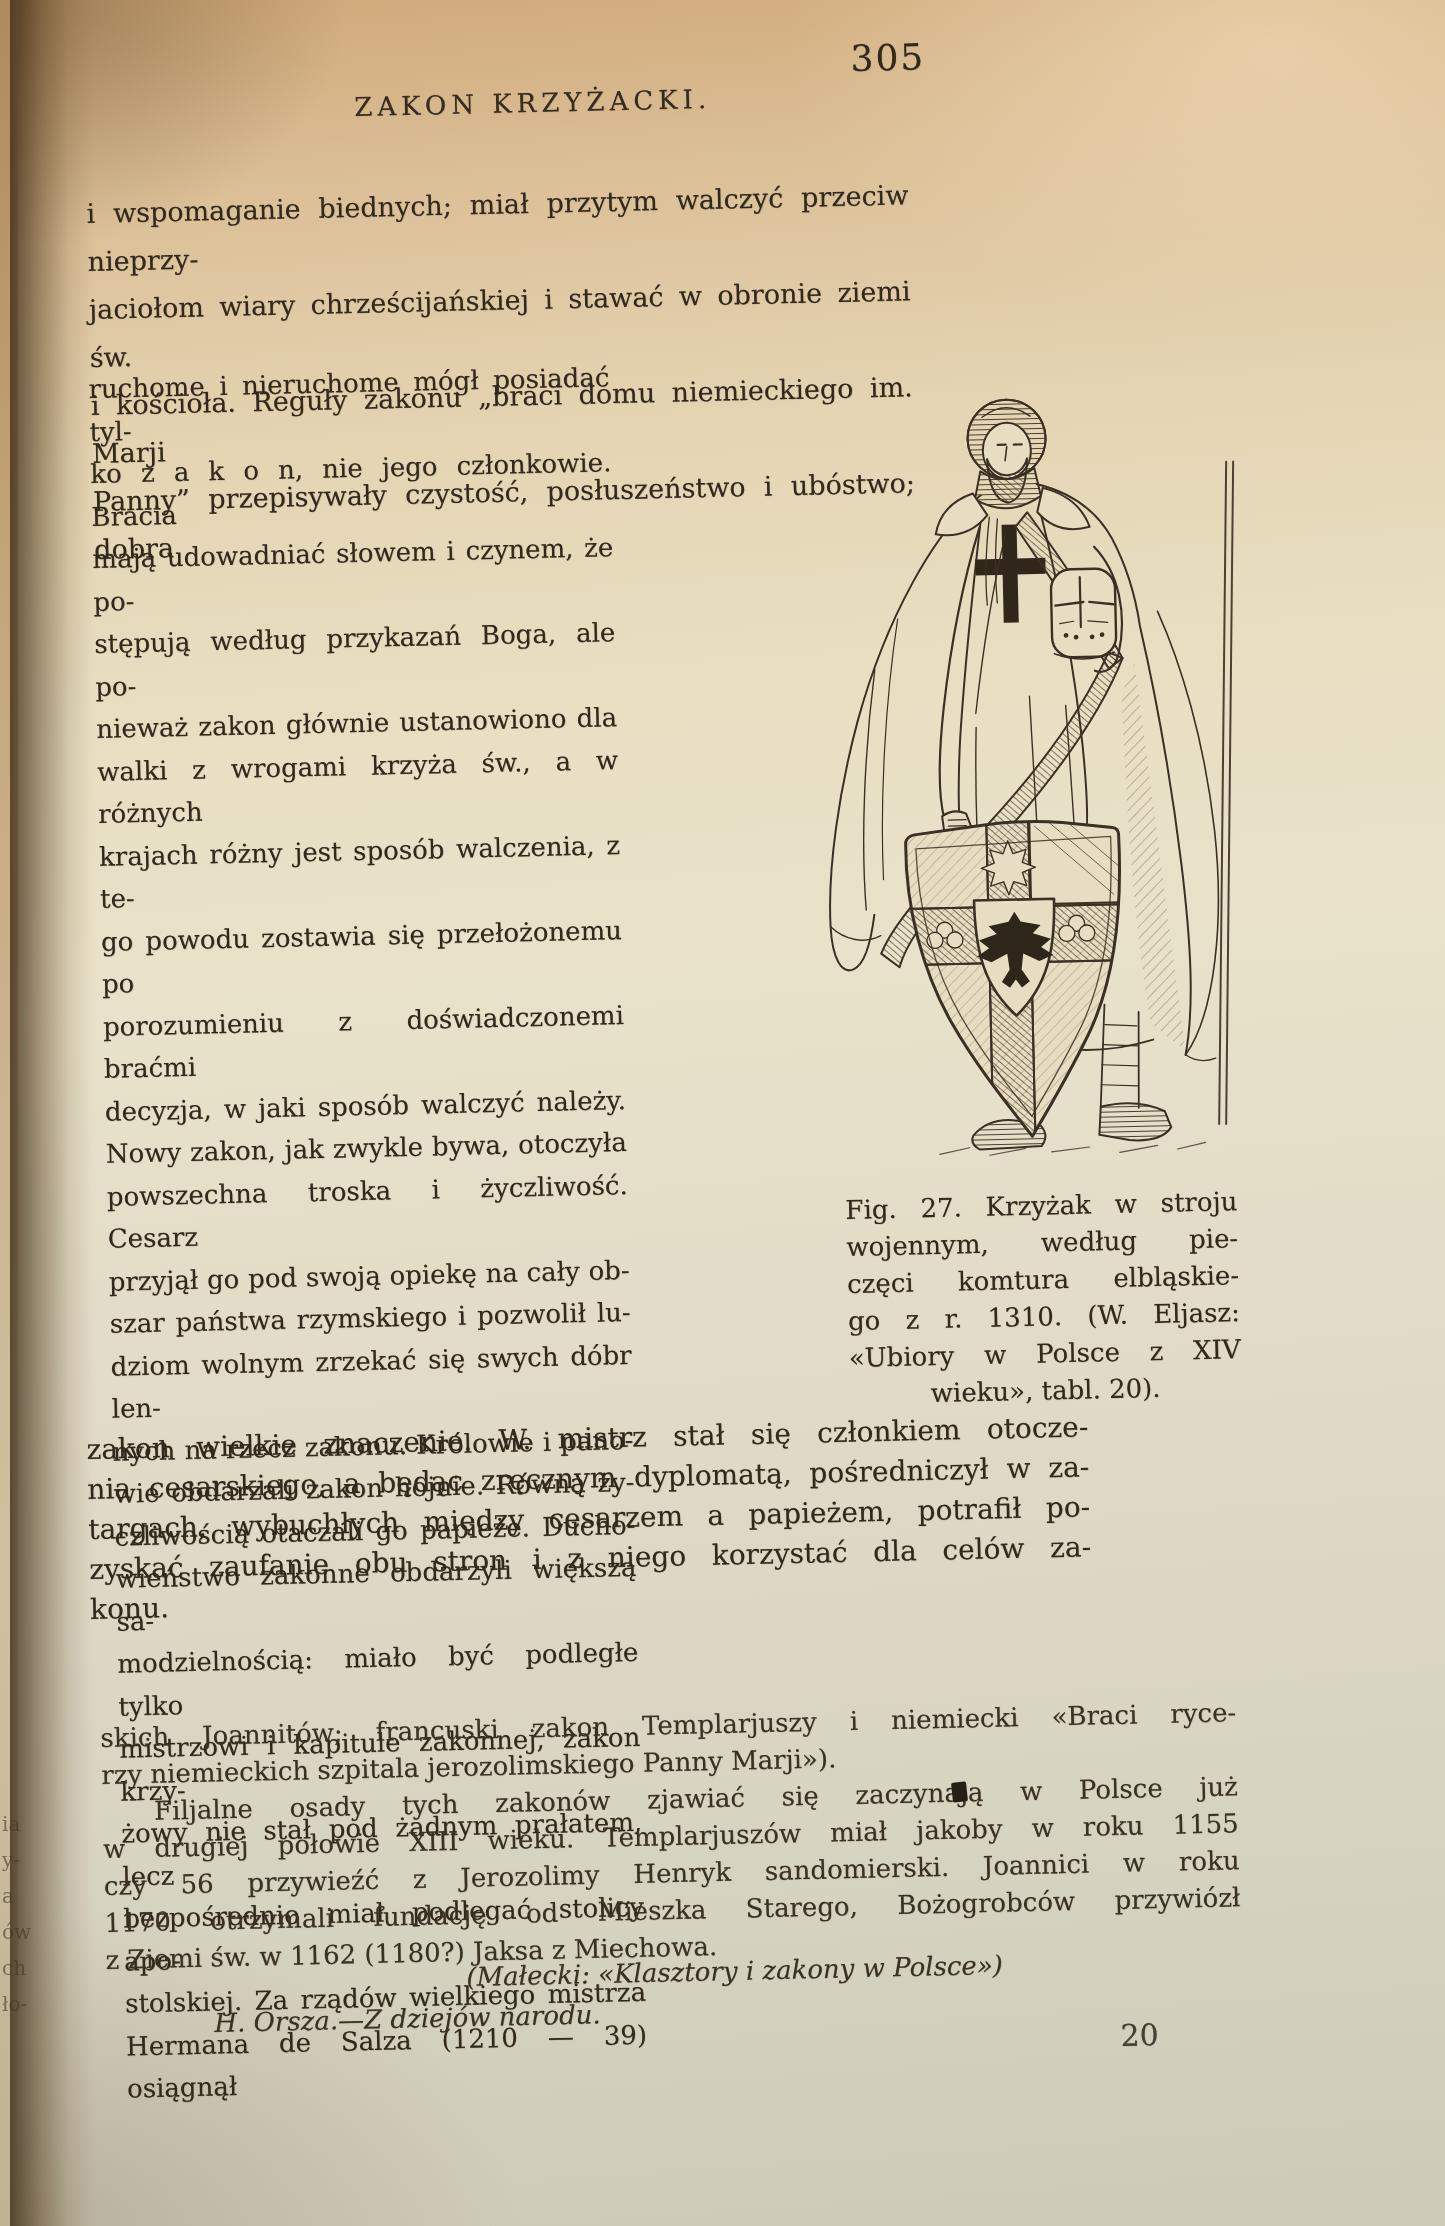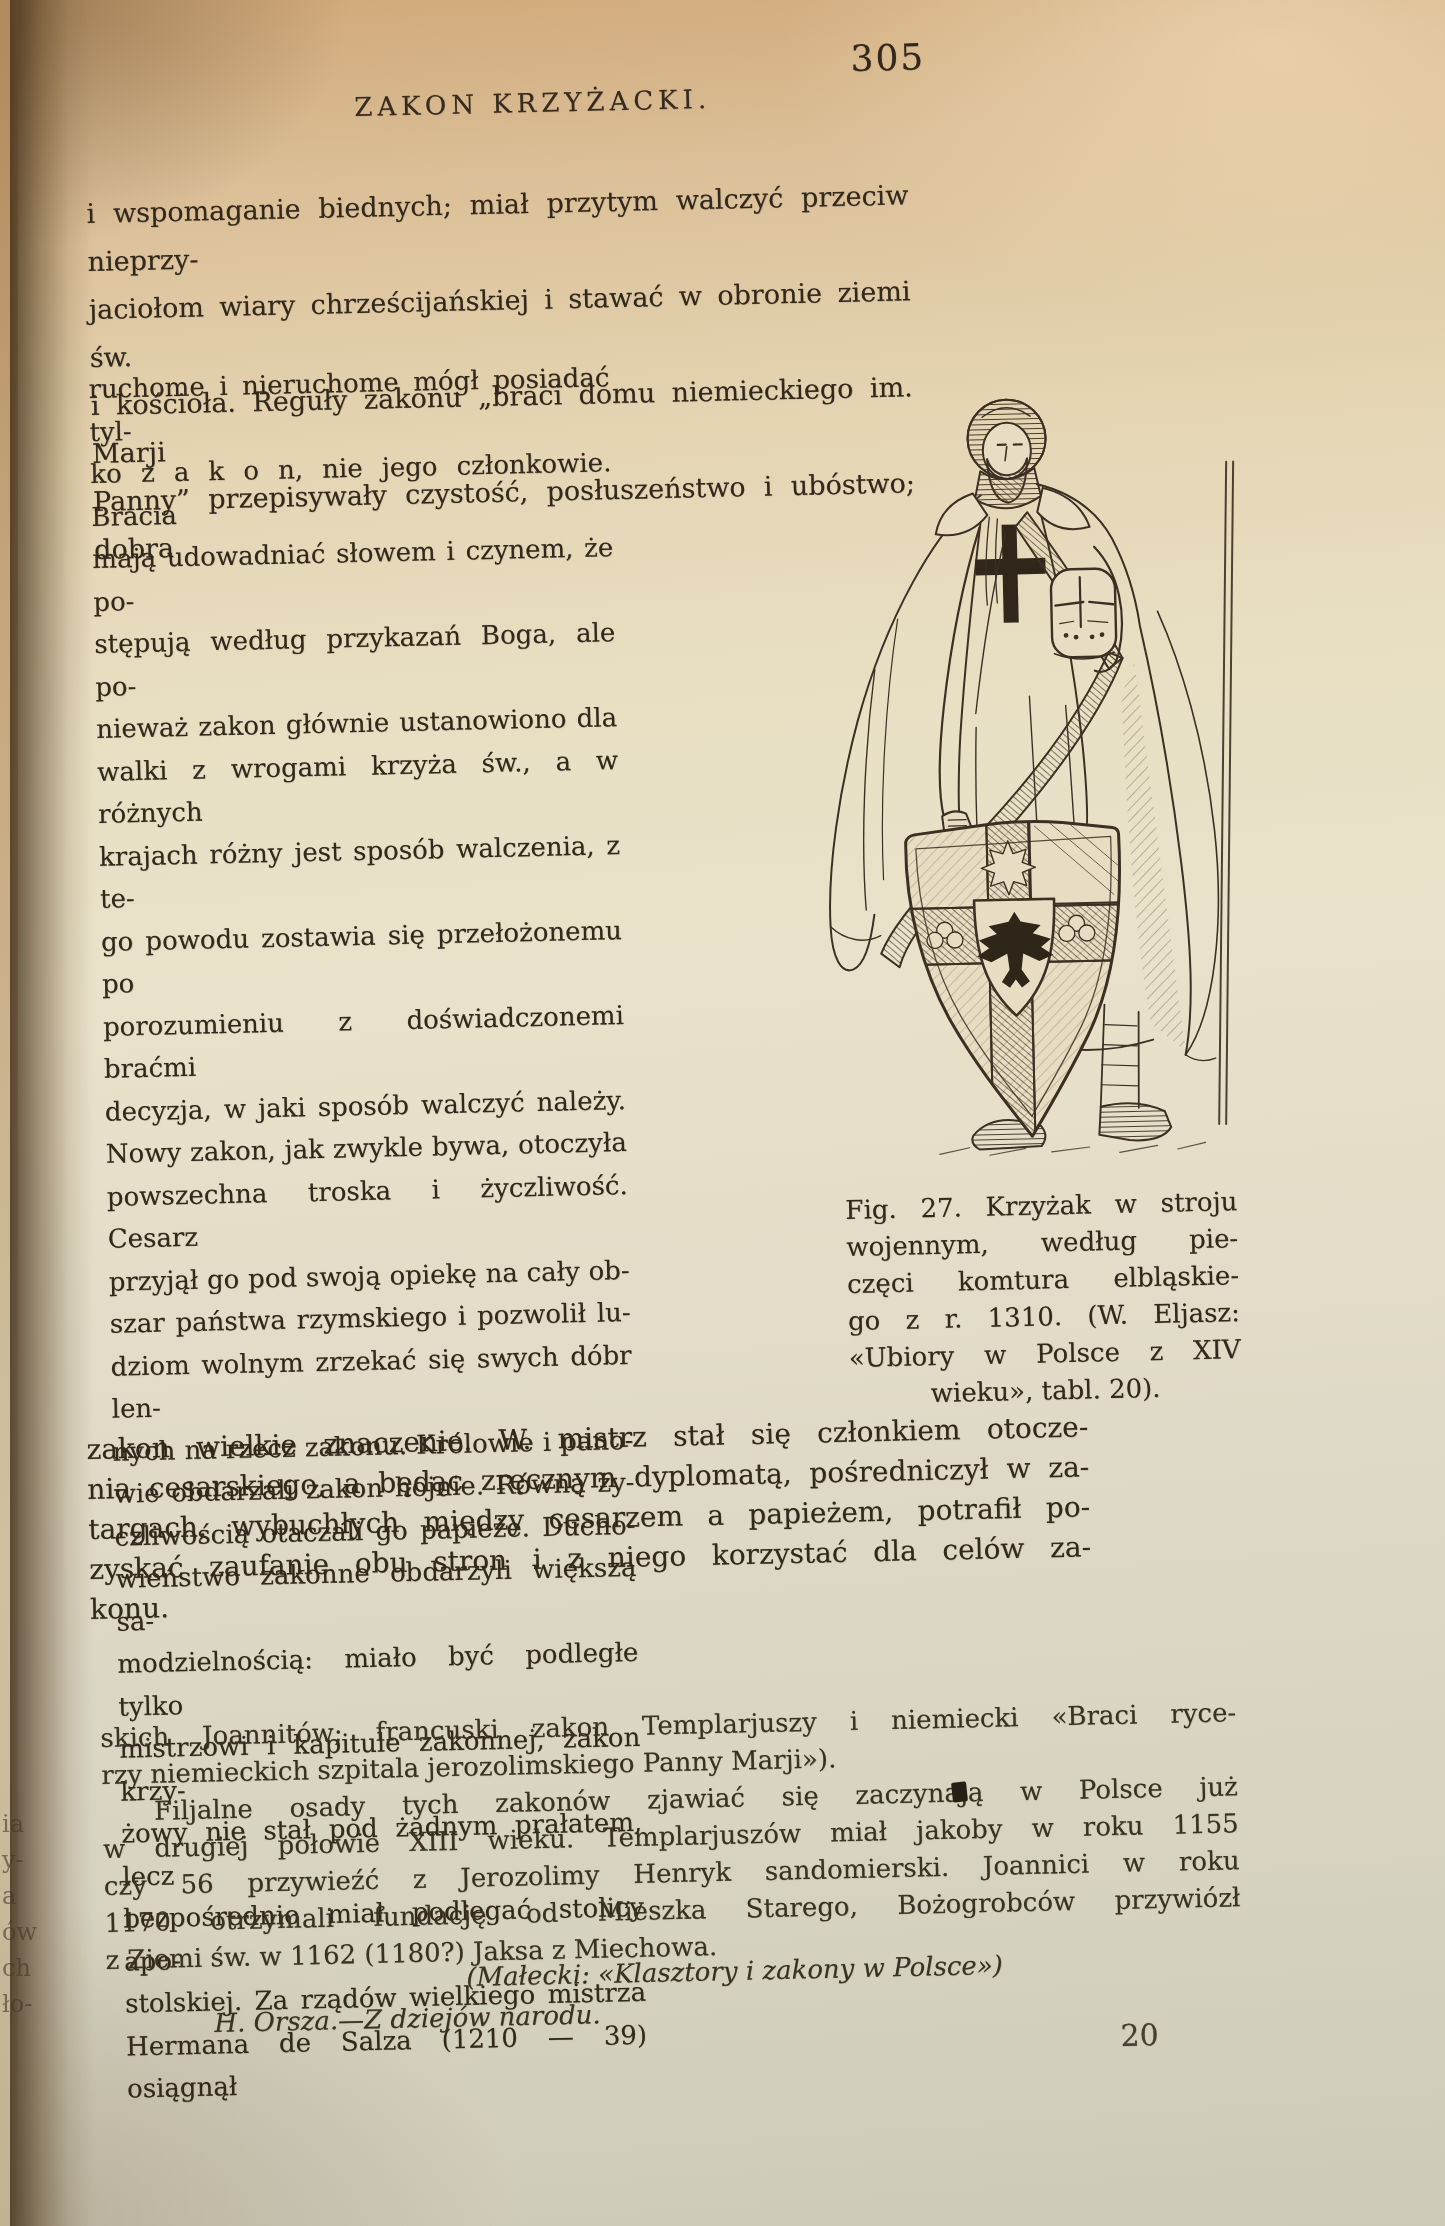--- a/index.html
+++ b/index.html
@@ -17,21 +17,21 @@
       linear-gradient(176deg,
         #d0a878 0%, #dbbf97 9%, #e4d4b2 20%, #e8dfc3 32%,
         #e9e2ca 44%, #e2dcc8 58%, #dcd7c5 72%, #d6d2c0 85%, #cecab8 100%);
   }
   
   .prevpage{position:absolute;left:0;top:0;width:18px;height:100%;
     background:linear-gradient(180deg,#b08a5c 0%,#c7a87e 30%,#cfc0a0 70%,#bfb394 100%);}
   .gutter{position:absolute;left:10px;top:0;width:84px;height:100%;
     background:linear-gradient(90deg, rgba(58,40,20,.78) 0%, rgba(94,70,40,.48) 38%, rgba(120,95,60,.18) 70%, rgba(120,95,60,0) 100%);}
   .spine-frags{position:absolute;left:2px;top:1806px;width:40px;color:rgba(66,54,38,.6);
-    font-size:24px;line-height:36px;text-align:left;}
+    font-size:20px;line-height:36px;text-align:left;}
   .blk{position:absolute;transform:rotate(-1.3deg);transform-origin:0 0;color:#32291c;
     text-shadow:0.3px 0.3px 0.7px rgba(50,40,28,.45);}
   .ln{display:block;width:100%;}
   .j{text-align:justify;text-align-last:justify;}
   .c{text-align:center;text-align-last:center;}
   .ind{text-indent:52px;}
   .title{font-size:26px;letter-spacing:5px;color:#352b1e;}
   .pgnum{font-size:36px;letter-spacing:2px;}
   .toppara{font-size:27px;line-height:48px;width:822px;}
   .colpara{font-size:26px;line-height:42.5px;width:521px;}

